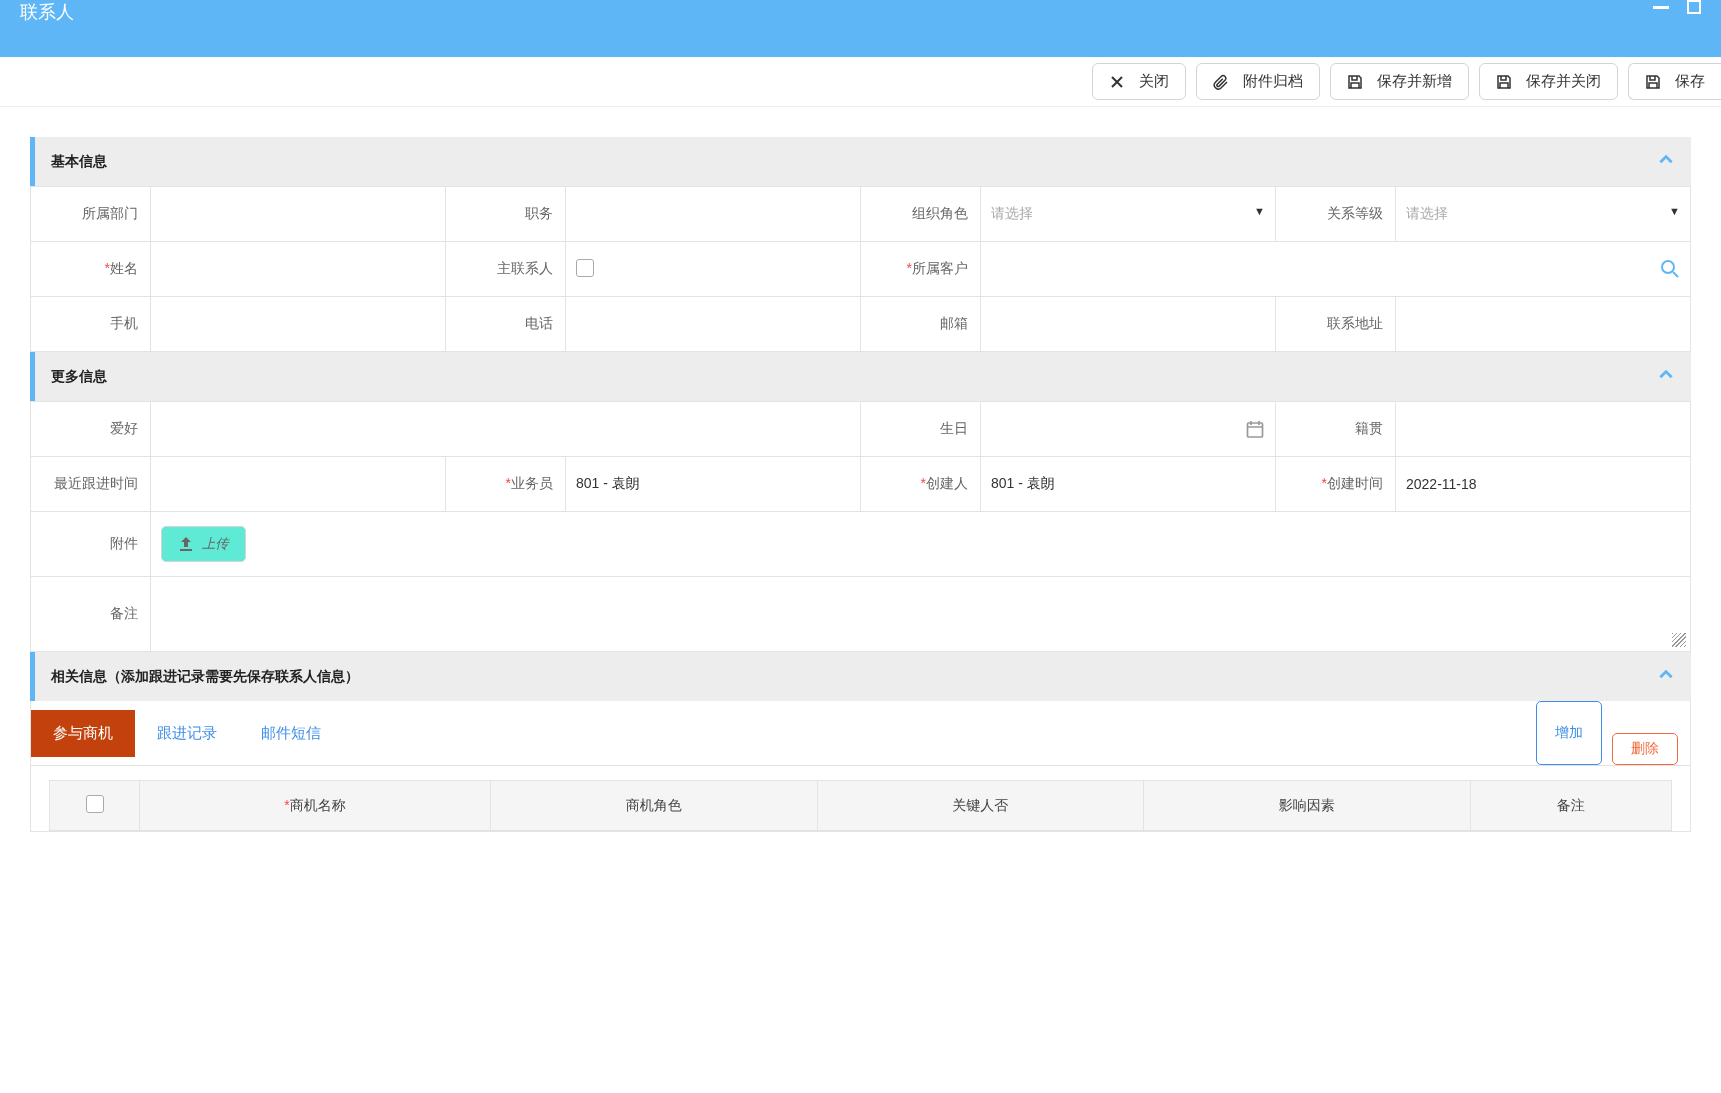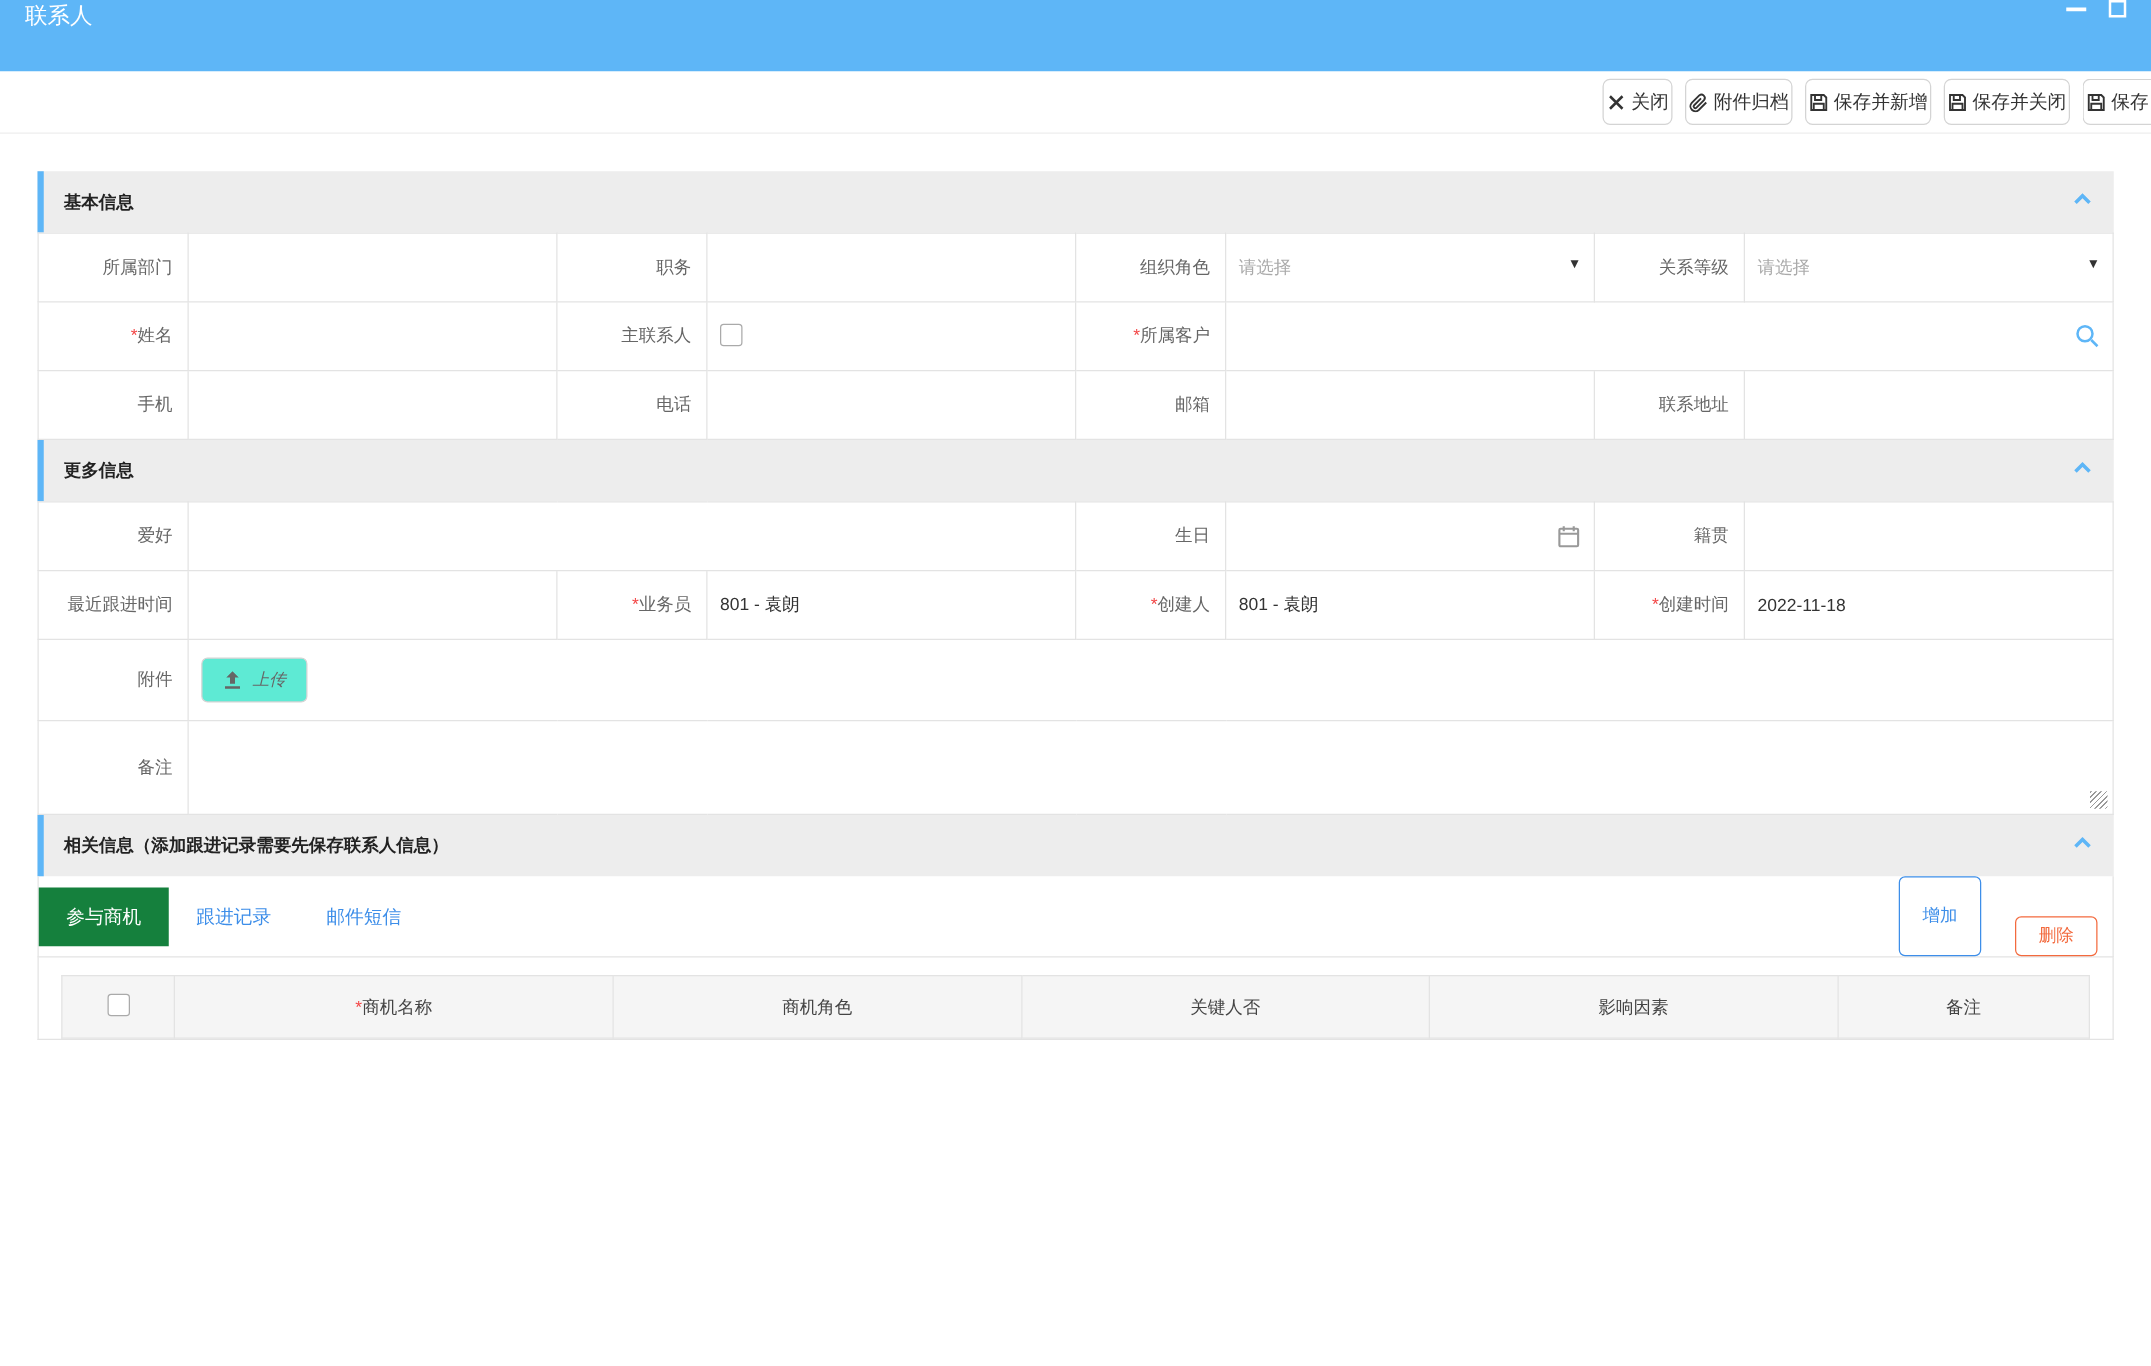--- a/index.html
+++ b/index.html
@@ -3,43 +3,43 @@
 <meta charset="utf-8">
 <style>
 * { margin: 0; padding: 0; box-sizing: border-box; font-family: "Microsoft YaHei", "PingFang SC", sans-serif; }
 body { background: #fff; font-size: 14px; color: #333; }
 .titlebar { background: #5eb6f7; color: #fff; height: 57px; display: flex; align-items: flex-start; padding: 0 20px; }
 .titlebar-title { font-size: 18px; font-weight: 500; }
 .titlebar-actions { margin-left: auto; display: flex; gap: 18px; align-items: center; }
 .minimize-icon { width: 16px; height: 3px; background: #fff; display: inline-block; }
 .maximize-icon { width: 14px; height: 14px; border: 2.5px solid #fff; display: inline-block; }
 .toolbar { height: 50px; display: flex; align-items: center; justify-content: flex-end; gap: 10px; padding: 0 0px 0 20px; border-bottom: 1px solid #eee; }
-.toolbar-btn { display: flex; align-items: center; gap: 4px; padding: 8px 2px; border: 1px solid #d4d4d4; border-radius: 6px; background: #fff; cursor: pointer; font-size: 15px; color: #333; white-space: nowrap; }
+.toolbar-btn { display: flex; align-items: center; gap: 14px; padding: 8px 16px; border: 1px solid #d4d4d4; border-radius: 6px; background: #fff; cursor: pointer; font-size: 15px; color: #333; white-space: nowrap; }
 .toolbar-btn svg { width: 16px; height: 16px; }
 .content { padding: 30px 30px 0 30px; }
 .section-header { background: #ededed; border-left: 5px solid #5eb6f7; padding: 14px 16px; display: flex; align-items: center; }
 .section-title { font-weight: 600; font-size: 14px; color: #222; }
 .collapse-icon { margin-left: auto; color: #5eb6f7; }
 .form-table { width: 100%; border-collapse: collapse; border: 1px solid #e3e3e3; border-top: none; }
 .form-table td { border: 1px solid #e3e3e3; height: 55px; padding: 0 10px; vertical-align: middle; }
 .form-table .label-cell { width: 120px; text-align: right; color: #666; padding-right: 12px; white-space: nowrap; }
 .form-table .value-cell { min-width: 140px; }
 .req { color: #f34747; }
 .placeholder { color: #aaa; }
 .dropdown-arrow { float: right; font-size: 11px; color: #333; }
 .search-icon-cell svg { float: right; stroke: #5eb6f7; }
 .checkbox-box { width: 18px; height: 18px; border: 1.5px solid #aaa; border-radius: 3px; display: inline-block; }
 .cal-icon svg { float: right; stroke: #999; }
 .upload-btn { display: inline-flex; align-items: center; gap: 8px; padding: 8px 16px; border: 1px solid #d4d4d4; border-radius: 5px; background: #5eead4; cursor: pointer; color: #666; font-style: italic; }
 .resize-handle { position: relative; }
 .resize-handle::after { content: ""; position: absolute; right: 4px; bottom: 4px; width: 14px; height: 14px; background: repeating-linear-gradient(135deg,#999 0px,#999 1px,transparent 1px,transparent 3px); }
 .tabs-row { display: flex; align-items: center; border: 1px solid #e3e3e3; border-top: none; }
 .tab { padding: 14px 22px; cursor: pointer; color: #3d8ee9; font-size: 15px; }
-.tab.active { background: #15803d; color: #fff; }
-.tab-actions { margin-left: auto; display: flex; gap: 27px; padding-right: 12px; }
+.tab.active { background: #c2410c; color: #fff; }
+.tab-actions { margin-left: auto; display: flex; gap: 10px; padding-right: 12px; }
 .act-btn { padding: 6px 18px; border-radius: 5px; font-size: 14px; cursor: pointer; background: #fff; }
 .act-add { border: 1px solid #3d8ee9; color: #3d8ee9; }
 .act-del { border: 1px solid #f36a3e; color: #f36a3e; margin-top: 32px; }
 .sub-table-wrap { padding: 14px 18px 0 18px; border: 1px solid #e3e3e3; border-top: none; }
 .sub-table { width: 100%; border-collapse: collapse; background: #f5f5f5; }
 .sub-table th { padding: 14px 8px; font-weight: 500; color: #444; border: 1px solid #e3e3e3; text-align: center; }
 .sub-checkbox { width: 18px; height: 18px; border: 1.5px solid #aaa; border-radius: 3px; display: inline-block; background: #fff; }
 </style>
 </head>
 <body>

